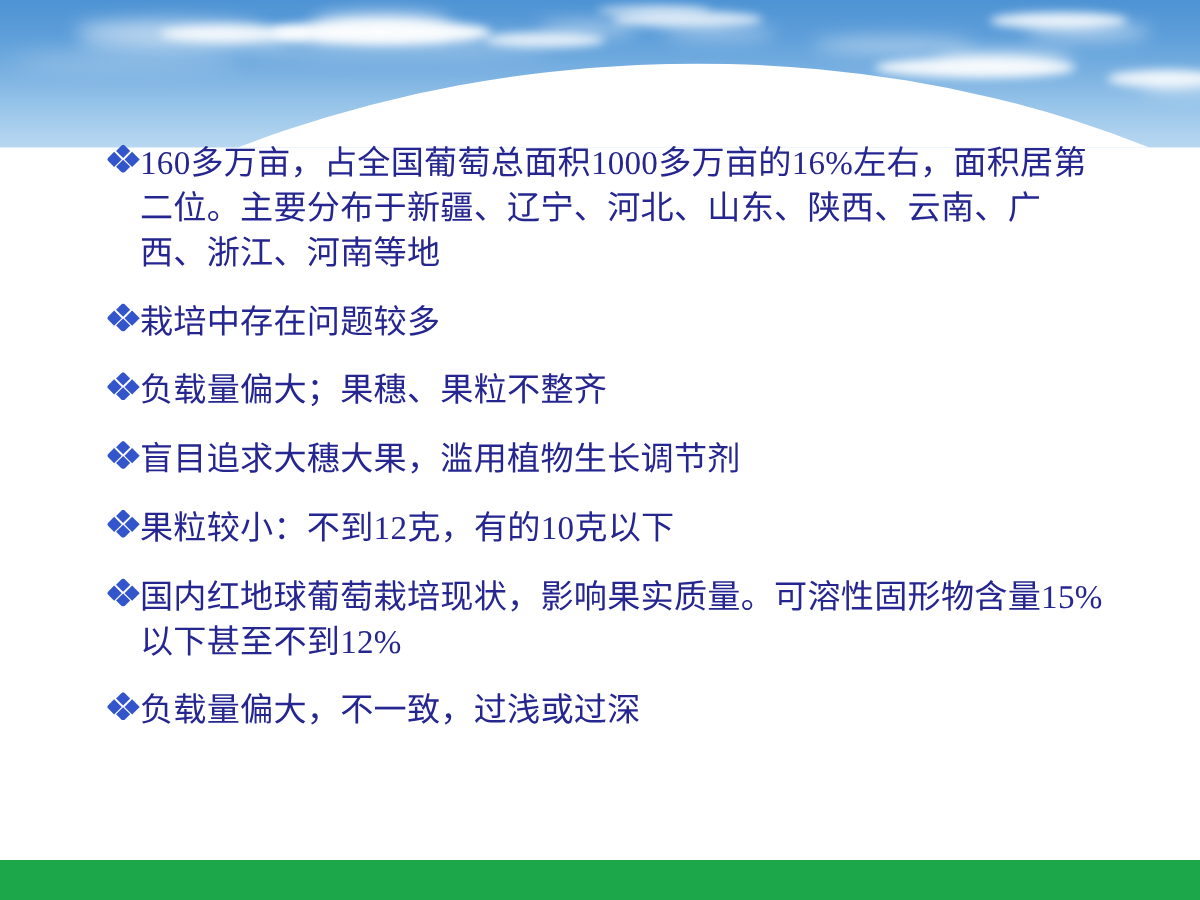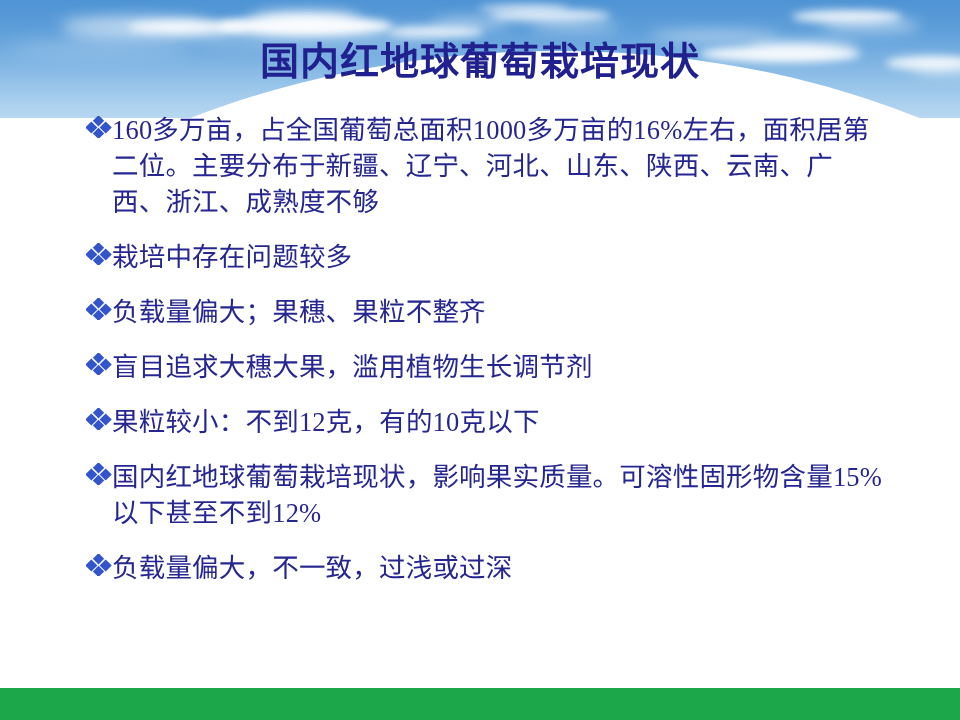--- a/index.html
+++ b/index.html
@@ -141,36 +141,35 @@
     <div class="cloud soft" style="left:748px; top:42px;  width:110px; height:13px;  opacity:.75;"></div>
     <div class="cloud" style="left:792px; top:10px;  width:110px; height:13px;  opacity:.85;"></div>
     <div class="cloud soft" style="left:820px; top:20px;  width:100px; height:11px;  opacity:.6;"></div>
     <div class="cloud" style="left:886px; top:56px;  width:90px;  height:14px;  opacity:.85;"></div>
     <div class="cloud soft" style="left:912px; top:64px;  width:70px;  height:10px;  opacity:.6;"></div>
     <div class="cloud faint" style="left:10px;  top:44px;  width:180px; height:10px;  opacity:.35;"></div>
 
     <div class="white-arc"></div>
   </div>
 
-  <div class="slide-title">国内红地球葡萄栽培现状</div>
 
   <div class="body-list">
 
     <div class="bullet-row">
       <span class="bullet-marker">
         <svg width="26" height="22" viewBox="0 0 26 22" xmlns="http://www.w3.org/2000/svg">
           <g fill="#3355cc">
             <rect x="8.5" y="0.8" width="8" height="8" transform="rotate(45 12.5 4.8)"></rect>
             <rect x="1" y="7.2" width="8.6" height="8.6" transform="rotate(45 5.3 11.5)"></rect>
             <rect x="15.4" y="7.2" width="8.6" height="8.6" transform="rotate(45 19.7 11.5)"></rect>
             <rect x="8.5" y="13.4" width="8" height="8" transform="rotate(45 12.5 17.4)"></rect>
           </g>
         </svg>
       </span>
-      <span class="bullet-text">160多万亩，占全国葡萄总面积1000多万亩的16%左右，面积居第二位。主要分布于新疆、辽宁、河北、山东、陕西、云南、广西、浙江、成熟度不够</span>
+      <span class="bullet-text">160多万亩，占全国葡萄总面积1000多万亩的16%左右，面积居第二位。主要分布于新疆、辽宁、河北、山东、陕西、云南、广西、浙江、河南等地</span>
     </div>
 
     <div class="bullet-row">
       <span class="bullet-marker">
         <svg width="26" height="22" viewBox="0 0 26 22" xmlns="http://www.w3.org/2000/svg">
           <g fill="#3355cc">
             <rect x="8.5" y="0.8" width="8" height="8" transform="rotate(45 12.5 4.8)"></rect>
             <rect x="1" y="7.2" width="8.6" height="8.6" transform="rotate(45 5.3 11.5)"></rect>
             <rect x="15.4" y="7.2" width="8.6" height="8.6" transform="rotate(45 19.7 11.5)"></rect>
             <rect x="8.5" y="13.4" width="8" height="8" transform="rotate(45 12.5 17.4)"></rect>

